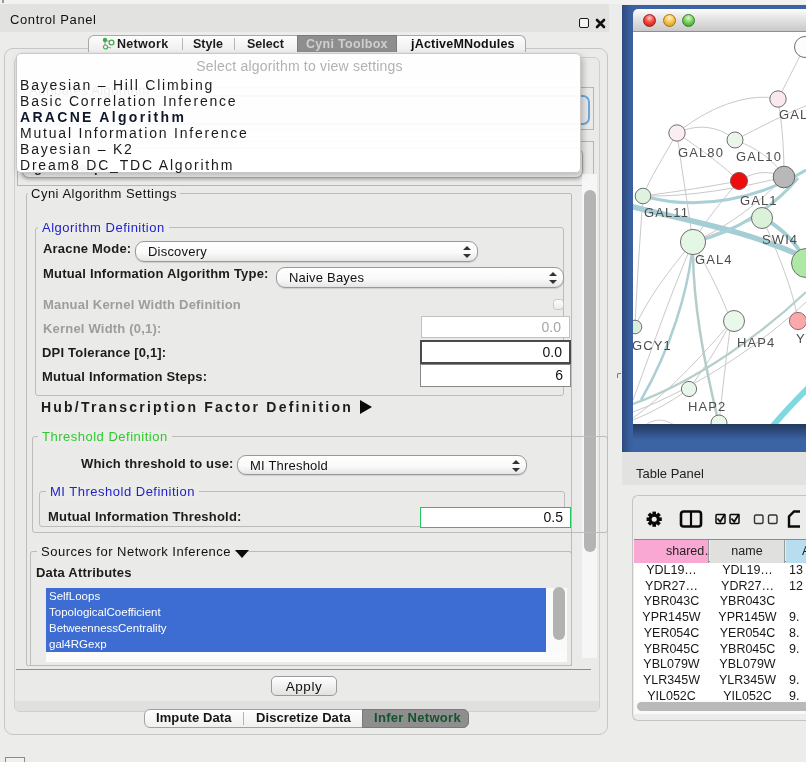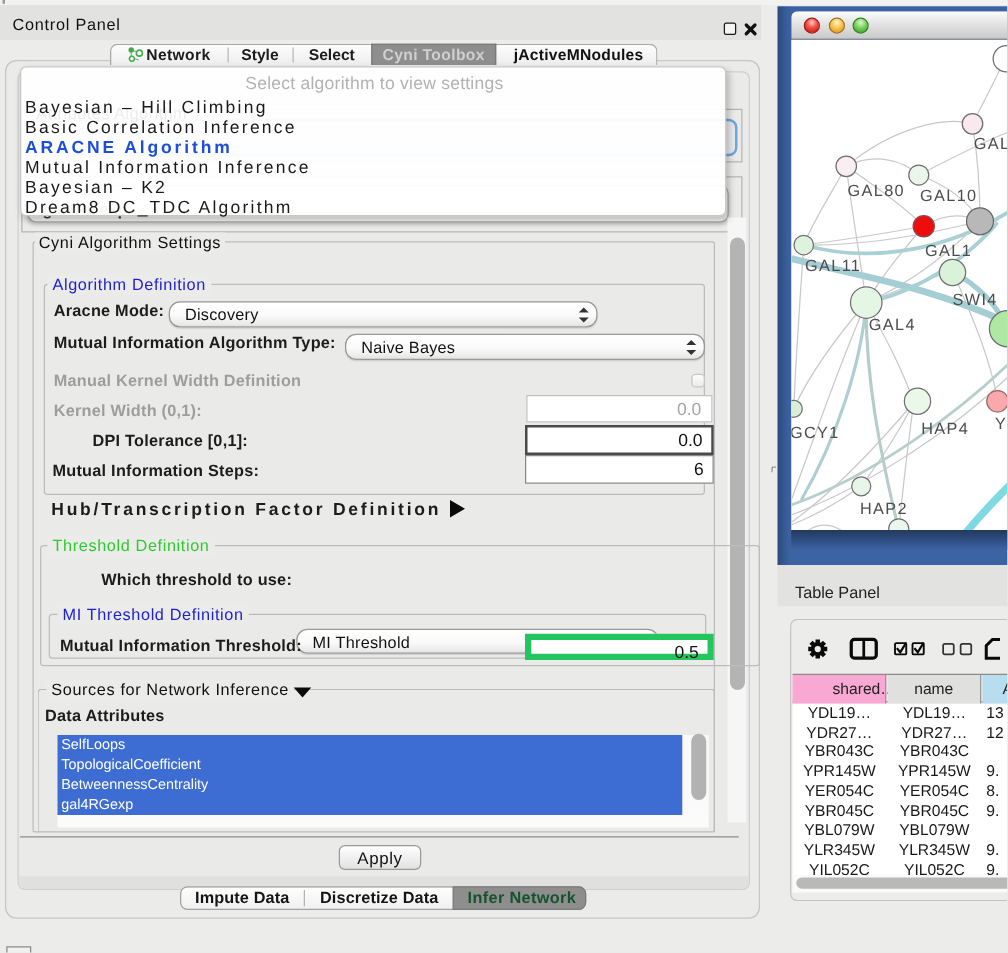--- a/index.html
+++ b/index.html
@@ -82,40 +82,40 @@
 
 <div class="lbl" style="left:43px;top:266px;">Mutual Information Algorithm Type:</div>
 <div class="combo" style="left:276px;top:267px;width:288px;height:20.5px;">Naive Bayes<i class="updn"></i></div>
 
 <div class="lbl" style="left:43px;top:297px;color:#9d9d9d;">Manual Kernel Width Definition</div>
 <div class="abs" style="left:553px;top:299px;width:11px;height:11px;border:1px solid #c6c6c6;border-radius:3.5px;background:linear-gradient(#fdfdfd,#ececec);"></div>
 
 <div class="lbl" style="left:43px;top:321px;color:#9d9d9d;">Kernel Width (0,1):</div>
 <div class="field" style="left:421px;top:315.5px;width:149px;height:22px;border:1px solid #c2c2c2;color:#a5a5a5;line-height:20px;font-size:14px;padding-right:8px;">0.0</div>
 
-<div class="lbl" style="left:42px;top:345px;margin-left:32px;">DPI Tolerance [0,1]:</div>
+<div class="lbl" style="left:42px;top:345px;">DPI Tolerance [0,1]:</div>
 <div class="field" style="left:420px;top:339.5px;width:151px;height:24px;border:2px solid #4a4a4a;color:#111;line-height:20px;font-size:14px;padding-right:7px;">0.0</div>
 
 <div class="lbl" style="left:42px;top:369px;">Mutual Information Steps:</div>
 <div class="field" style="left:420px;top:363.5px;width:151px;height:23px;border:1px solid #888;color:#111;line-height:21px;font-size:14px;padding-right:7px;">6</div>
 
 <div class="lbl" style="left:41px;top:399px;font-size:14px;letter-spacing:2.2px;">Hub/Transcription Factor Definition</div>
 <div class="abs" style="left:360px;top:400px;width:0;height:0;border-top:7.2px solid transparent;border-bottom:7.2px solid transparent;border-left:12px solid #0a0a0a;"></div>
 
 <div class="grp" style="left:32px;top:436px;width:576px;height:97px;">
   <span style="color:#2ecb2e;background:#ebebe9;left:5px;">Threshold Definition</span>
 </div>
 <div class="lbl" style="left:81px;top:456px;">Which threshold to use:</div>
-<div class="combo" style="left:237px;top:455px;width:290px;margin-top:48px;">MI Threshold<i class="updn"></i></div>
+<div class="combo" style="left:237px;top:455px;width:290px;">MI Threshold<i class="updn"></i></div>
 
 <div class="grp" style="left:39px;top:491px;width:526px;height:36px;">
   <span style="color:#2222cc;background:#ebebe9;left:6px;">MI Threshold Definition</span>
 </div>
 <div class="lbl" style="left:48px;top:509px;">Mutual Information Threshold:</div>
-<div class="field" style="left:420px;top:507px;width:151px;height:21px;border:5px solid #22c55e;color:#111;line-height:19px;font-size:14px;padding-right:7px;">0.5</div>
+<div class="field" style="left:420px;top:507px;width:151px;height:21px;border:1px solid #22c55e;color:#111;line-height:19px;font-size:14px;padding-right:7px;">0.5</div>
 
 <div class="grp" style="left:30px;top:551px;width:542px;height:115px;border-bottom:none;border-radius:3px 3px 0 0;">
   <span style="color:#111;font-weight:normal;left:6px;">Sources for Network Inference</span>
 </div>
 <div class="abs" style="left:235px;top:550px;width:0;height:0;border-left:7px solid transparent;border-right:7px solid transparent;border-top:8px solid #0a0a0a;"></div>
 <div class="lbl" style="left:36px;top:565px;font-size:13px;">Data Attributes</div>
 
 <div class="abs" style="left:46px;top:588px;width:500px;height:64px;background:#3d6cd2;color:#fff;font-size:11.5px;line-height:16px;padding:0 0 0 3px;">
 SelfLoops<br>TopologicalCoefficient<br>BetweennessCentrality<br>gal4RGexp</div>
 <div class="abs" style="left:546px;top:588px;width:21px;height:64px;background:#fafafa;"></div>
@@ -130,21 +130,21 @@
 <div class="abs b" style="left:156px;top:710px;font-size:13px;color:#151515;letter-spacing:0.1px;">Impute Data</div>
 <div class="abs b" style="left:256px;top:710px;font-size:13px;color:#151515;letter-spacing:0.1px;">Discretize Data</div>
 <div class="abs b" style="left:374px;top:710px;font-size:13px;color:#14532d;letter-spacing:0.3px;">Infer Network</div>
 
 <div class="abs" style="left:16px;top:53px;width:565px;height:119.5px;background:rgba(255,255,255,0.95);border:1px solid #c8c8c8;border-radius:5px;box-shadow:2px 3px 6px rgba(0,0,0,0.25);">
   <div class="abs" style="left:0;top:4px;width:565px;text-align:center;font-size:14px;letter-spacing:0.2px;color:#b2b2b2;">Select algorithm to view settings</div>
   <div class="abs" style="left:12px;top:29px;font-size:13px;letter-spacing:0.4px;color:rgba(50,50,50,0.09);">Attributes Algorithm</div>
   <div class="abs" style="left:3px;top:22.5px;width:560px;font-size:14px;letter-spacing:1.8px;line-height:16px;color:#1a1a1a;white-space:nowrap;">
     Bayesian – Hill Climbing<br>
     Basic Correlation Inference<br>
-    <span class="b" style="color:#1d4ed8;letter-spacing:2.3px;">ARACNE Algorithm</span><br>
+    <span class="b" style="color:#0f172a;letter-spacing:2.3px;">ARACNE Algorithm</span><br>
     Mutual Information Inference<br>
     Bayesian – K2<br>
     Dream8 DC_TDC Algorithm
   </div>
 </div>
 
 <div class="abs" style="left:617px;top:373px;width:4px;height:5px;border-left:1.5px solid #777;border-top:1.5px solid #777;border-radius:2px 0 0 0;"></div>
 
 <div class="abs" style="left:5px;top:757px;width:20px;height:10px;border:1.5px solid #8a8a8a;background:#f0f0ee;"></div>
 

